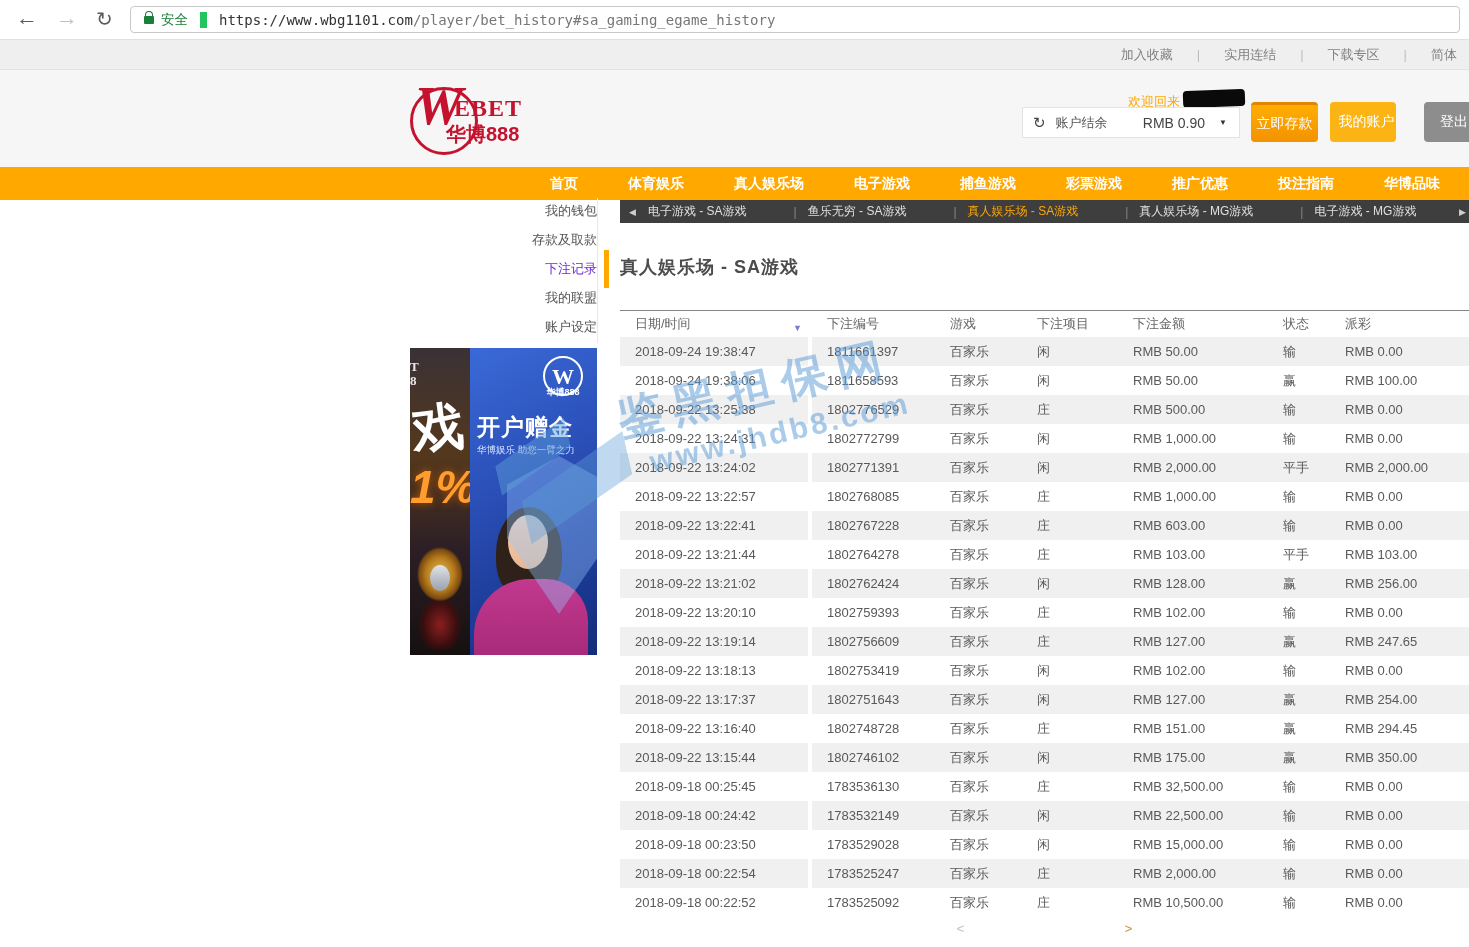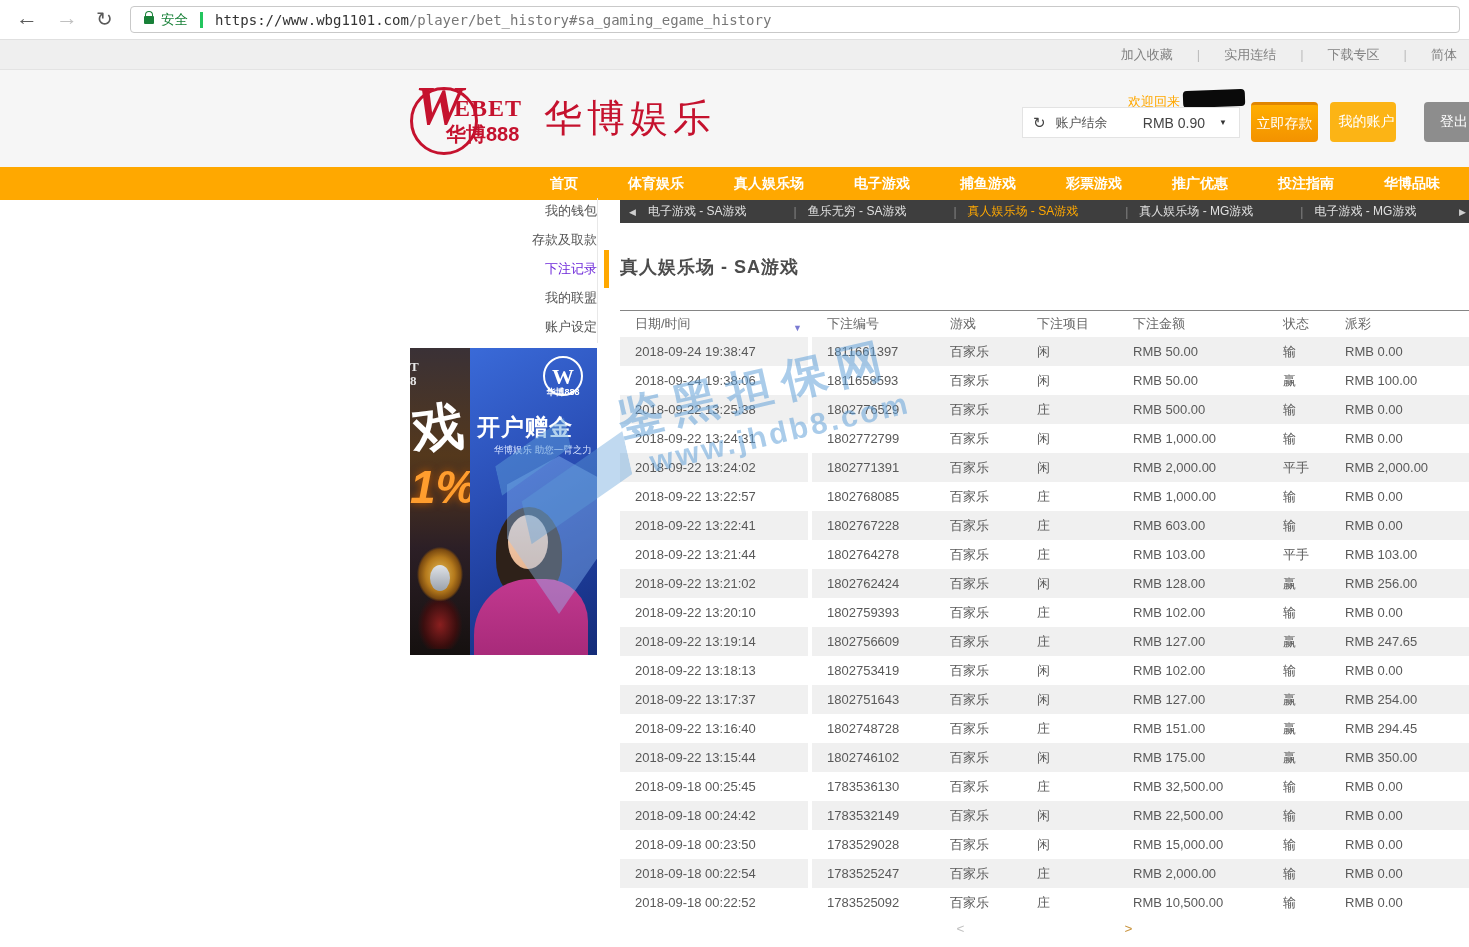--- a/index.html
+++ b/index.html
@@ -10,21 +10,21 @@
   
   .browser-bar { position:absolute; left:0; top:0; width:1469px; height:40px; background:#fff; border-bottom:1px solid #e0e0e0; }
   .nav-ico { position:absolute; top:5px; font-size:22px; color:#5a5a5a; cursor:pointer; }
   .ico-back { left:16px; }
   .ico-fwd { left:56px; color:#c0c0c0; }
   .ico-reload { left:96px; font-size:20px; top:7px; }
   .omnibox { position:absolute; left:130px; top:6px; right:9px; height:27px; border:1px solid #c9c9c9; border-radius:4px; background:#fff; display:flex; align-items:center; padding-left:13px; }
   .lock { width:10px; height:8px; background:#188038; border-radius:1px; position:relative; margin-right:7px; flex:none; }
   .lock::before { content:''; position:absolute; top:-5px; left:1px; width:6px; height:6px; border:1.6px solid #188038; border-bottom:none; border-radius:4px 4px 0 0; }
   .secure-label { color:#188038; font-size:13.5px; margin-right:12px; }
-  .url { font-family:"DejaVu Sans Mono", monospace; font-size:14px; border-left:3px solid #22c55e; padding-left:12px; white-space:nowrap; }
+  .url { font-family:"DejaVu Sans Mono", monospace; font-size:14px; border-left:7px solid #22c55e; padding-left:12px; white-space:nowrap; }
   .url .host { color:#333; }
   .url .path { color:#777; }
 
   
   .utility-bar { position:absolute; left:0; top:40px; width:1469px; height:30px; background:#efefef; border-bottom:1px solid #e3e3e3; display:flex; align-items:center; justify-content:flex-end; padding-right:12px; font-size:13px; color:#808080; }
   .utility-bar ul { display:flex; align-items:center; }
   .utility-bar li { display:flex; align-items:center; cursor:pointer; }
   .usep { margin:0 24px; color:#bdbdbd; cursor:default; }
   .usep:empty { margin:0; }
 
@@ -68,21 +68,21 @@
   .bl-pct { position:absolute; left:0px; top:112px; font-size:46px; font-style:italic; font-weight:bold; color:#ff9d2e; text-shadow:0 0 8px #b55400; }
   .bl-warrior { position:absolute; left:0px; bottom:6px; width:60px; height:110px;
     background:radial-gradient(ellipse 32px 38px at 50% 32%, #e8c05a 0%, #b4791c 45%, #7a4a10 65%, rgba(0,0,0,0) 72%),
                radial-gradient(ellipse 30px 40px at 50% 78%, #8a1f1f 0%, rgba(80,10,10,0.6) 55%, rgba(0,0,0,0) 75%); }
   .bl-warrior::before { content:''; position:absolute; left:20px; top:26px; width:20px; height:26px; background:linear-gradient(#dfe3e8,#9aa1ab); border-radius:50%; }
   .banner-right { position:absolute; left:60px; top:0; width:127px; height:100%; background:linear-gradient(150deg,#3a6ad8 0%,#2b50b8 40%,#1c3a96 75%,#142c78 100%); overflow:hidden; }
   .br-logo { position:absolute; top:8px; right:8px; width:52px; text-align:center; }
   .br-circle { width:40px; height:40px; border:2px solid #fff; border-radius:50%; margin:0 auto; line-height:37px; color:#fff; font-family:"Liberation Serif", serif; font-size:22px; font-weight:bold; }
   .br-sub { color:#fff; font-size:9px; font-weight:bold; margin-top:-10px; }
   .br-headline { position:absolute; left:7px; top:64px; font-size:23px; font-weight:bold; color:#fff; letter-spacing:1px; white-space:nowrap; }
-  .br-subline { position:absolute; left:24px; top:96px; font-size:9.5px; color:#d9e5ff; white-space:nowrap; }
+  .br-subline { position:absolute; left:7px; top:96px; font-size:9.5px; color:#d9e5ff; white-space:nowrap; }
   .br-woman-hair { position:absolute; bottom:56px; left:26px; width:66px; height:92px; background:#2e2119; border-radius:50% 50% 42% 42%; }
   .br-woman-face { position:absolute; bottom:86px; left:38px; width:40px; height:54px; background:linear-gradient(#f3cdb0,#e8b894); border-radius:50%; }
   .br-woman-body { position:absolute; bottom:0; left:4px; width:114px; height:76px; background:linear-gradient(#c2398f,#a82a7a); border-radius:56px 42px 0 0; }
   .br-arrow { position:absolute; top:108px; right:-14px; width:104px; height:158px; background:rgba(150,200,255,0.38);
     clip-path:polygon(0 18%, 50% 0, 100% 18%, 100% 52%, 50% 100%, 0 52%); }
 
   
   .tabs-bar { position:absolute; left:620px; top:200px; width:849px; height:23px; background:#3e3e3e; display:flex; align-items:center; font-size:12px; color:#e0e0e0; }
   .tabs-prev { margin:0 12px 0 9px; font-size:9px; color:#cfcfcf; cursor:pointer; }
   .tabs-next { margin-left:auto; margin-right:3px; font-size:9px; color:#cfcfcf; cursor:pointer; }
@@ -156,21 +156,20 @@
       </ul>
   </div>
 
   <div class="site-header">
     <div class="logo">
       <div class="logo-mark">
         <span class="logo-w">W</span>
         <span class="logo-ebet">EBET</span>
         <span class="logo-hb">华博888</span>
       </div>
-      <span class="logo-cn">华博娱乐</span>
     </div>
     <span class="welcome-label">欢迎回来</span>
     <span class="redact"></span>
     <div class="balance-box">
       <span class="refresh-ico">↻</span>
       <span class="balance-label">账户结余</span>
       <span class="balance-value">RMB 0.90</span>
       <span class="balance-caret">▼</span>
     </div>
     <div class="hbtn btn-deposit">立即存款</div>

